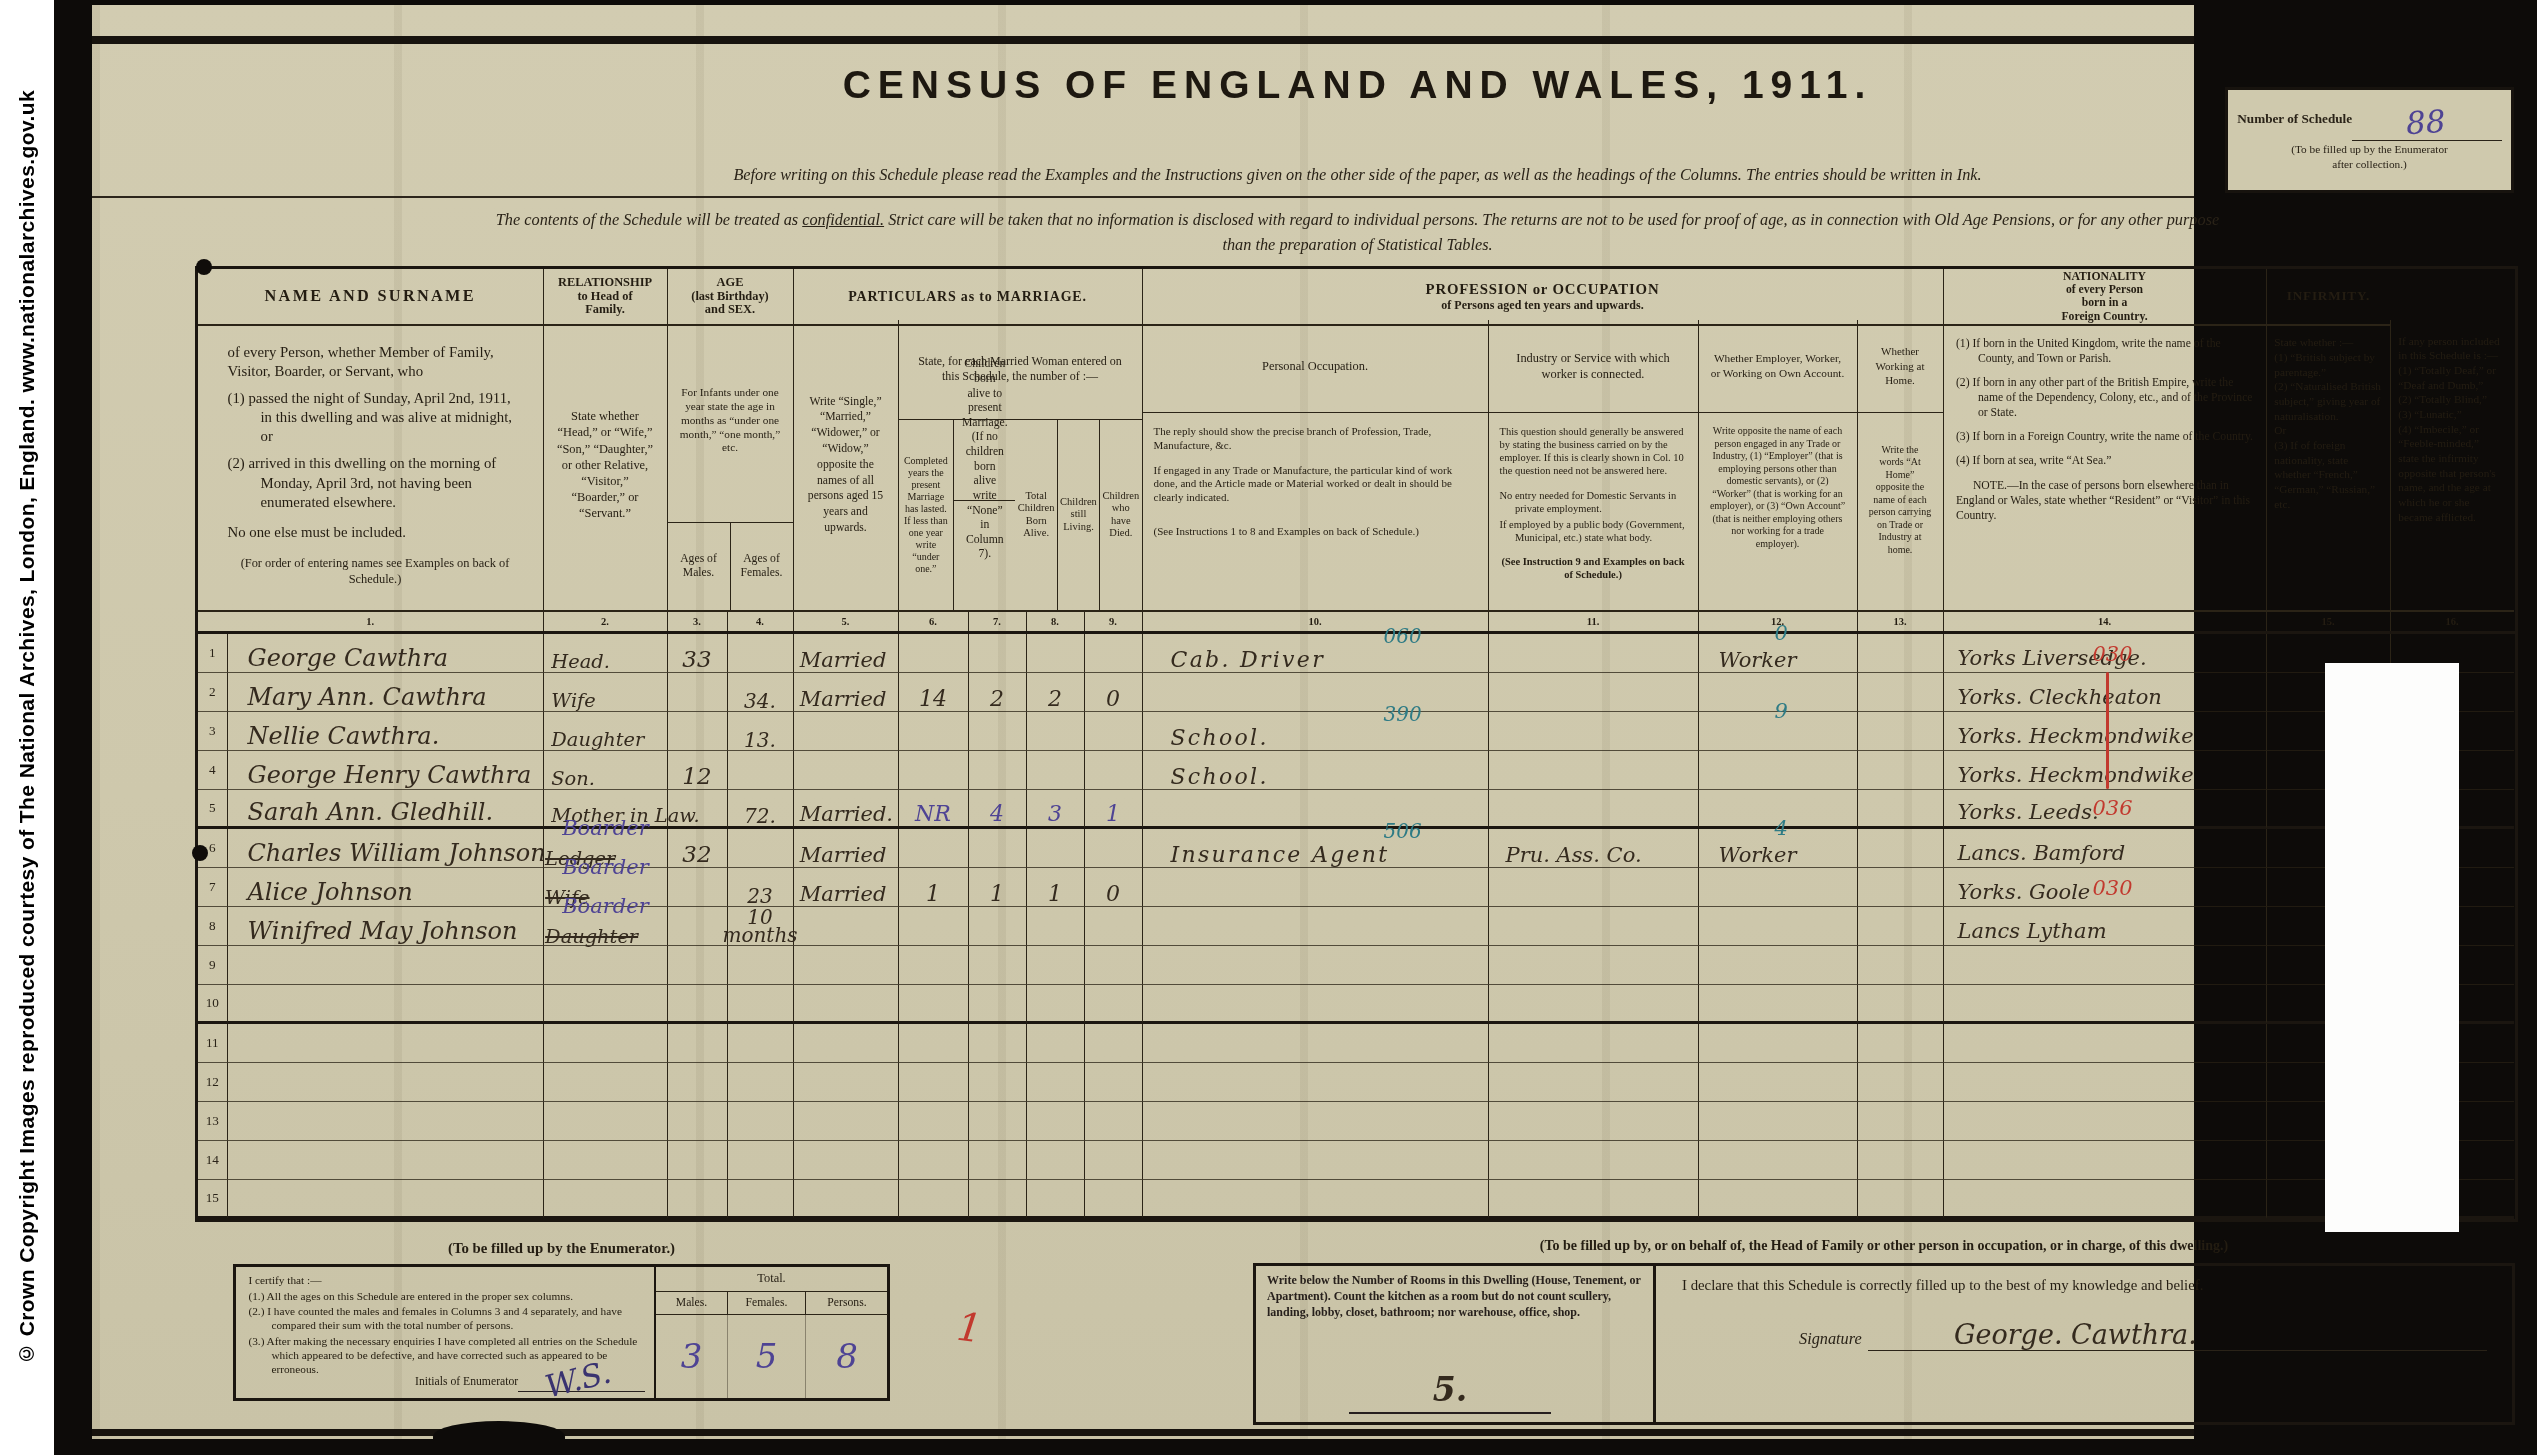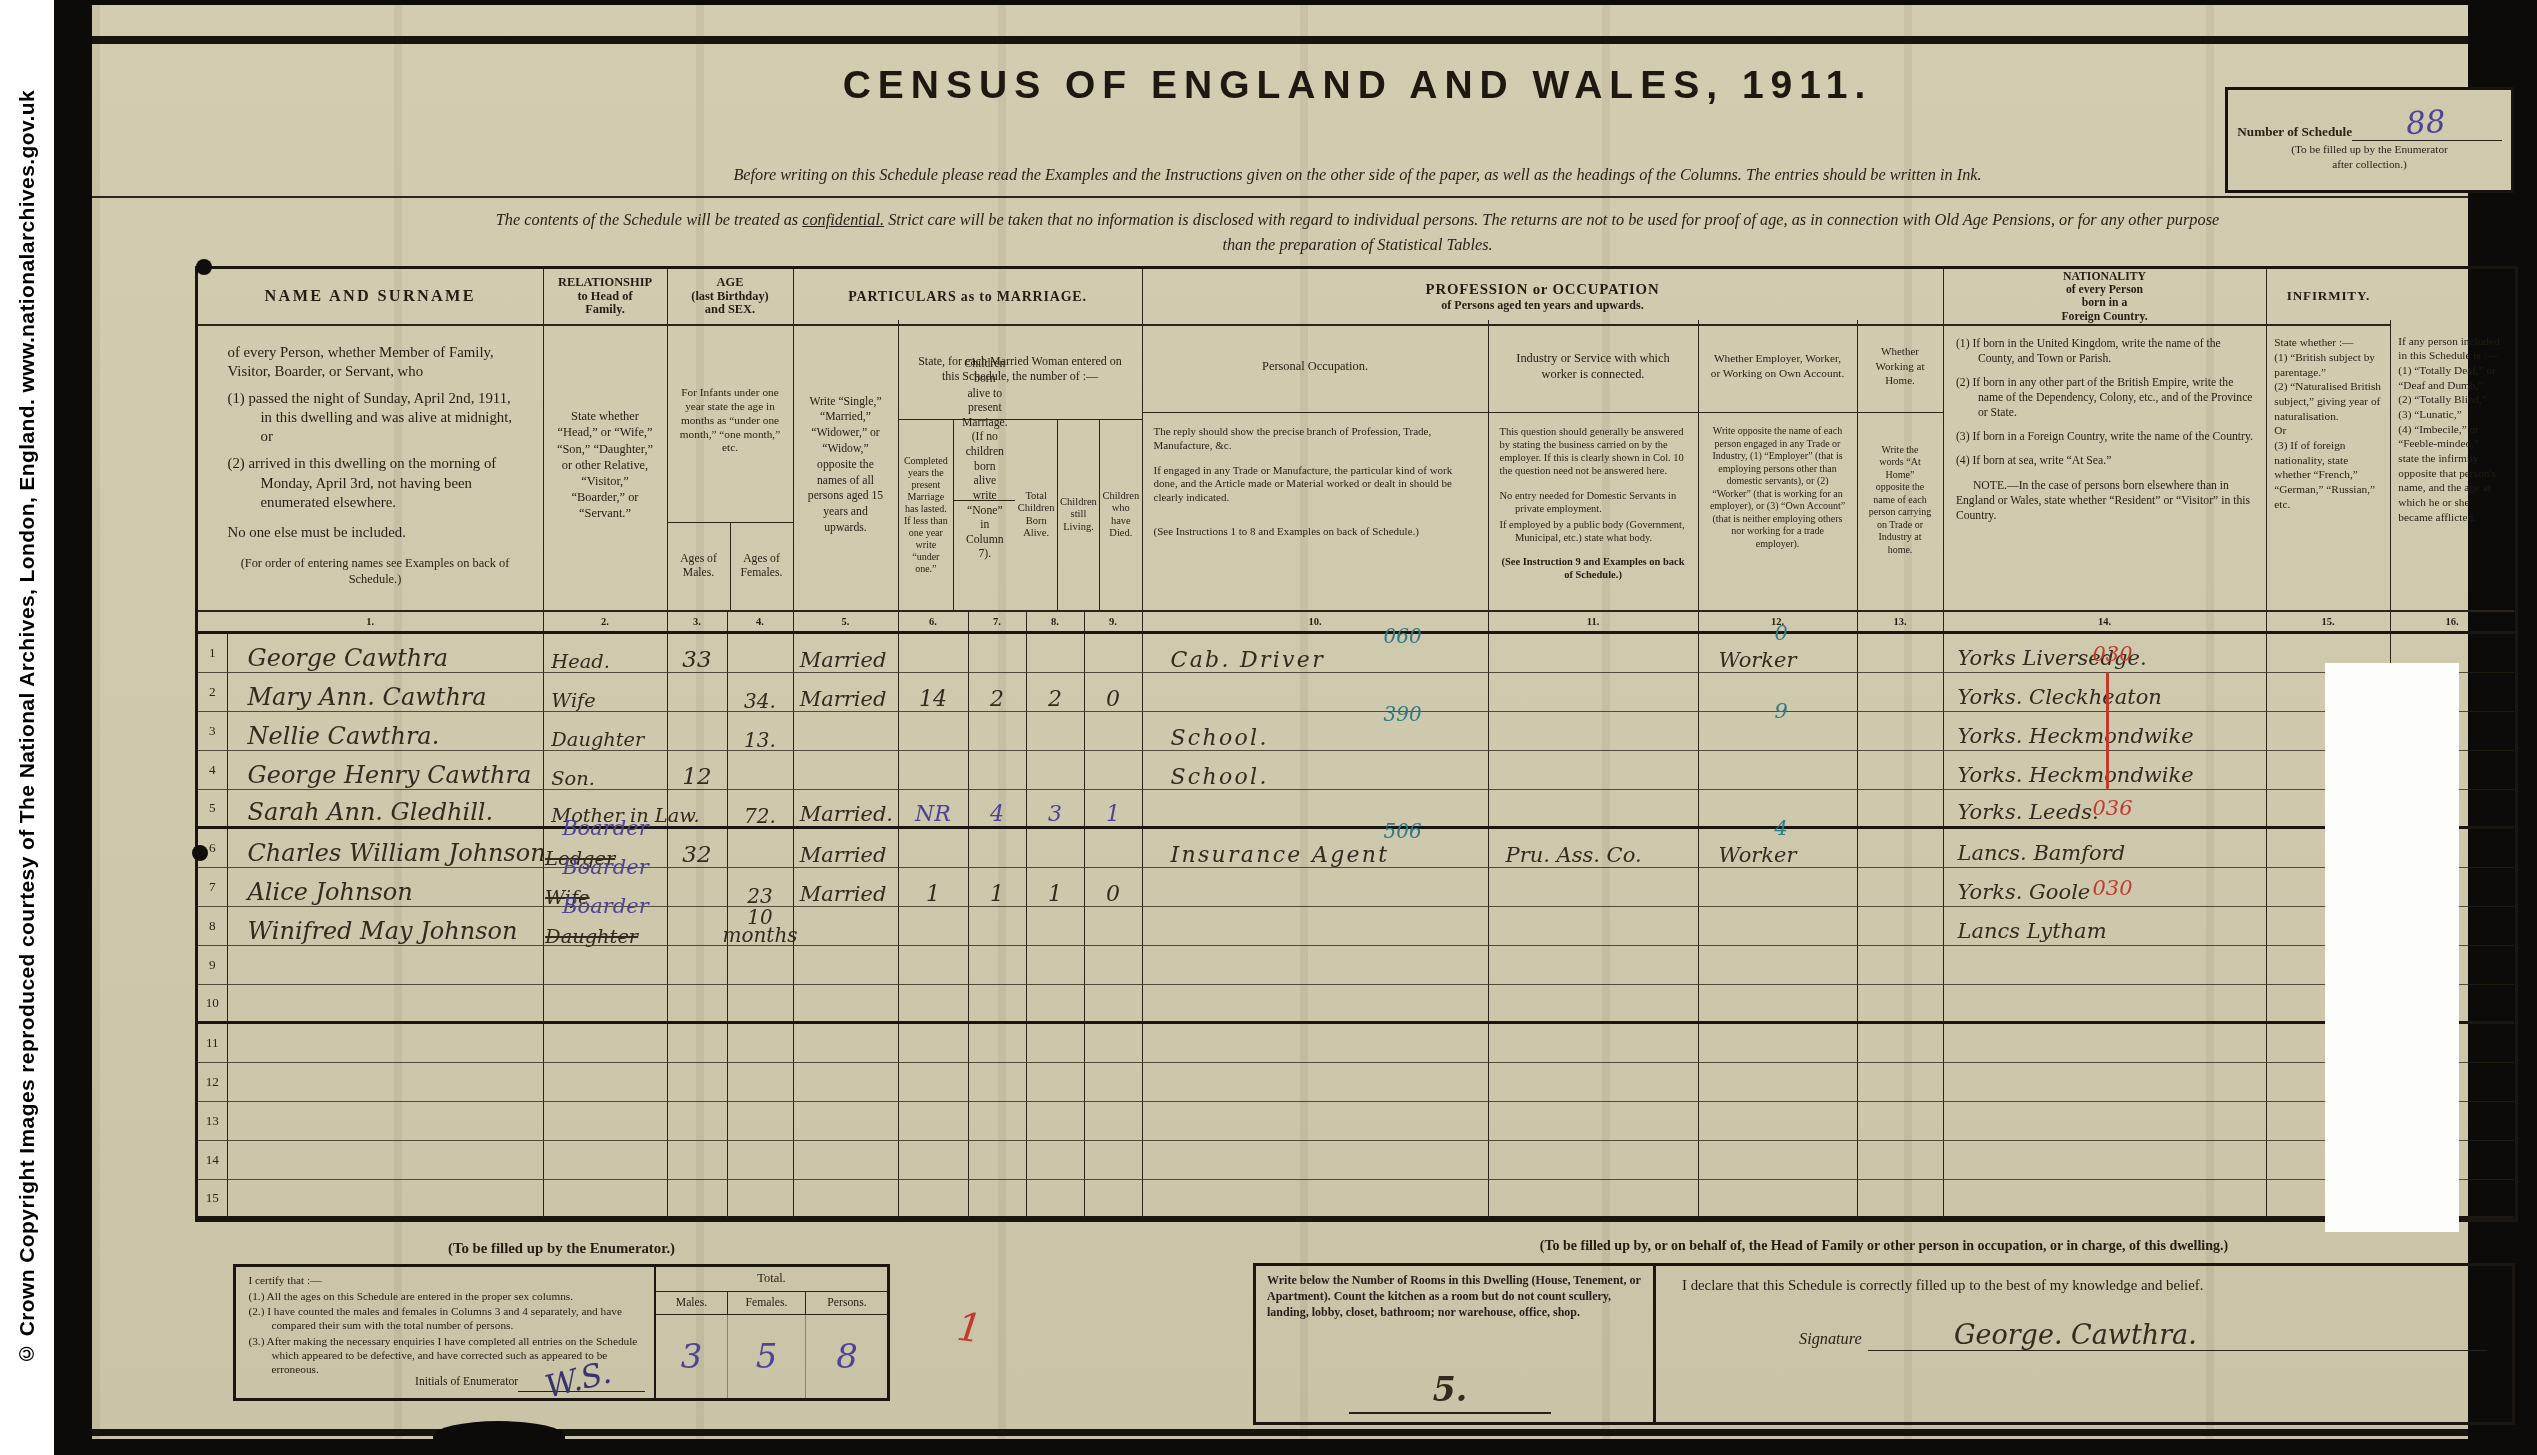--- a/index.html
+++ b/index.html
@@ -4,38 +4,38 @@
 <style>
   * { box-sizing: border-box; margin: 0; padding: 0; }
   html,body { width:2538px; height:1455px; background:#0d0b09; font-family:"Liberation Serif",serif; color:#241d12; }
   .stage { position:absolute; inset:0; overflow:hidden; }
 
   
   .copyright-strip { position:absolute; left:0; top:0; width:54px; height:1455px; background:#ffffff; display:flex; align-items:center; justify-content:center; z-index:50; }
   .copyright-strip span { writing-mode:vertical-rl; transform:rotate(180deg); font-family:"Liberation Sans",sans-serif; font-weight:bold; font-size:21px; color:#000; white-space:nowrap; letter-spacing:0.4px; }
 
   
-  .paper { position:absolute; left:92px; top:4.7px; width:2376px; height:1434px;
+  .paper { position:absolute; left:92px; top:4.7px; width:2102px; height:1434px;
     background:
       repeating-linear-gradient(90deg, rgba(70,58,30,.07) 0 7.8px, rgba(0,0,0,0) 7.8px 302px),
       linear-gradient(180deg,#d2ccb1 0%, #cec8ac 55%, #c9c3a7 100%);
   }
   .rule-top { position:absolute; left:0; top:31px; width:100%; height:8.6px; background:#17130e; }
   .rule-notes { position:absolute; left:0; top:191px; width:100%; height:2.3px; background:#2c251b; }
   .punch-dot { position:absolute; width:16.3px; height:16.3px; border-radius:50%; background:#100d0a; z-index:40; }
 
   .title { position:absolute; left:107px; top:58px; width:2317px; text-align:center;
     font-family:"Liberation Sans",sans-serif; font-weight:700; font-size:39px; letter-spacing:7px; color:#1d1810; }
   .note1 { position:absolute; left:107px; top:160px; width:2317px; text-align:center; font-style:italic; font-size:16.3px; color:#2a2318; }
   .note2 { position:absolute; left:107px; top:205px; width:2317px; text-align:center; font-style:italic; font-size:16.3px; color:#2a2318; }
   .note2 .u { text-decoration:underline; }
   .note2-l2 { position:absolute; left:107px; top:230px; width:2317px; text-align:center; font-style:italic; font-size:16.3px; color:#2a2318; }
 
   .schedule-box { position:absolute; left:2133px; top:82px; width:289px; height:106px; border:3.9px solid #17130e; background:#cfc9ad; z-index:10; padding:7.8px 9.3px 4.7px 9.3px; }
-  .schedule-line { display:flex; align-items:flex-end; position:relative; height:44px; }
+  .schedule-line { display:flex; align-items:center; position:relative; height:44px; }
   .schedule-label { font-size:13.2px; font-weight:bold; color:#2a2318; padding-bottom:1.6px; white-space:nowrap; }
   .schedule-rule { flex:1; border-bottom:1.6px solid #2a2318; position:relative; height:100%; }
   .schedule-value { position:absolute; left:54px; bottom:0px; font-size:31px; transform:rotate(-4deg); }
   .schedule-note { margin-top:1px; text-align:center; font-size:11.3px; font-weight:normal; white-space:pre-line; line-height:1.25; color:#2a2318; }
 
   
   .hw { font-family:"DejaVu Serif",serif; font-style:italic; color:#342a1e; }
   .purple { color:#4e4394 !important; }
   .teal { color:#2e7b85 !important; }
   .red { color:#c2392e !important; }

